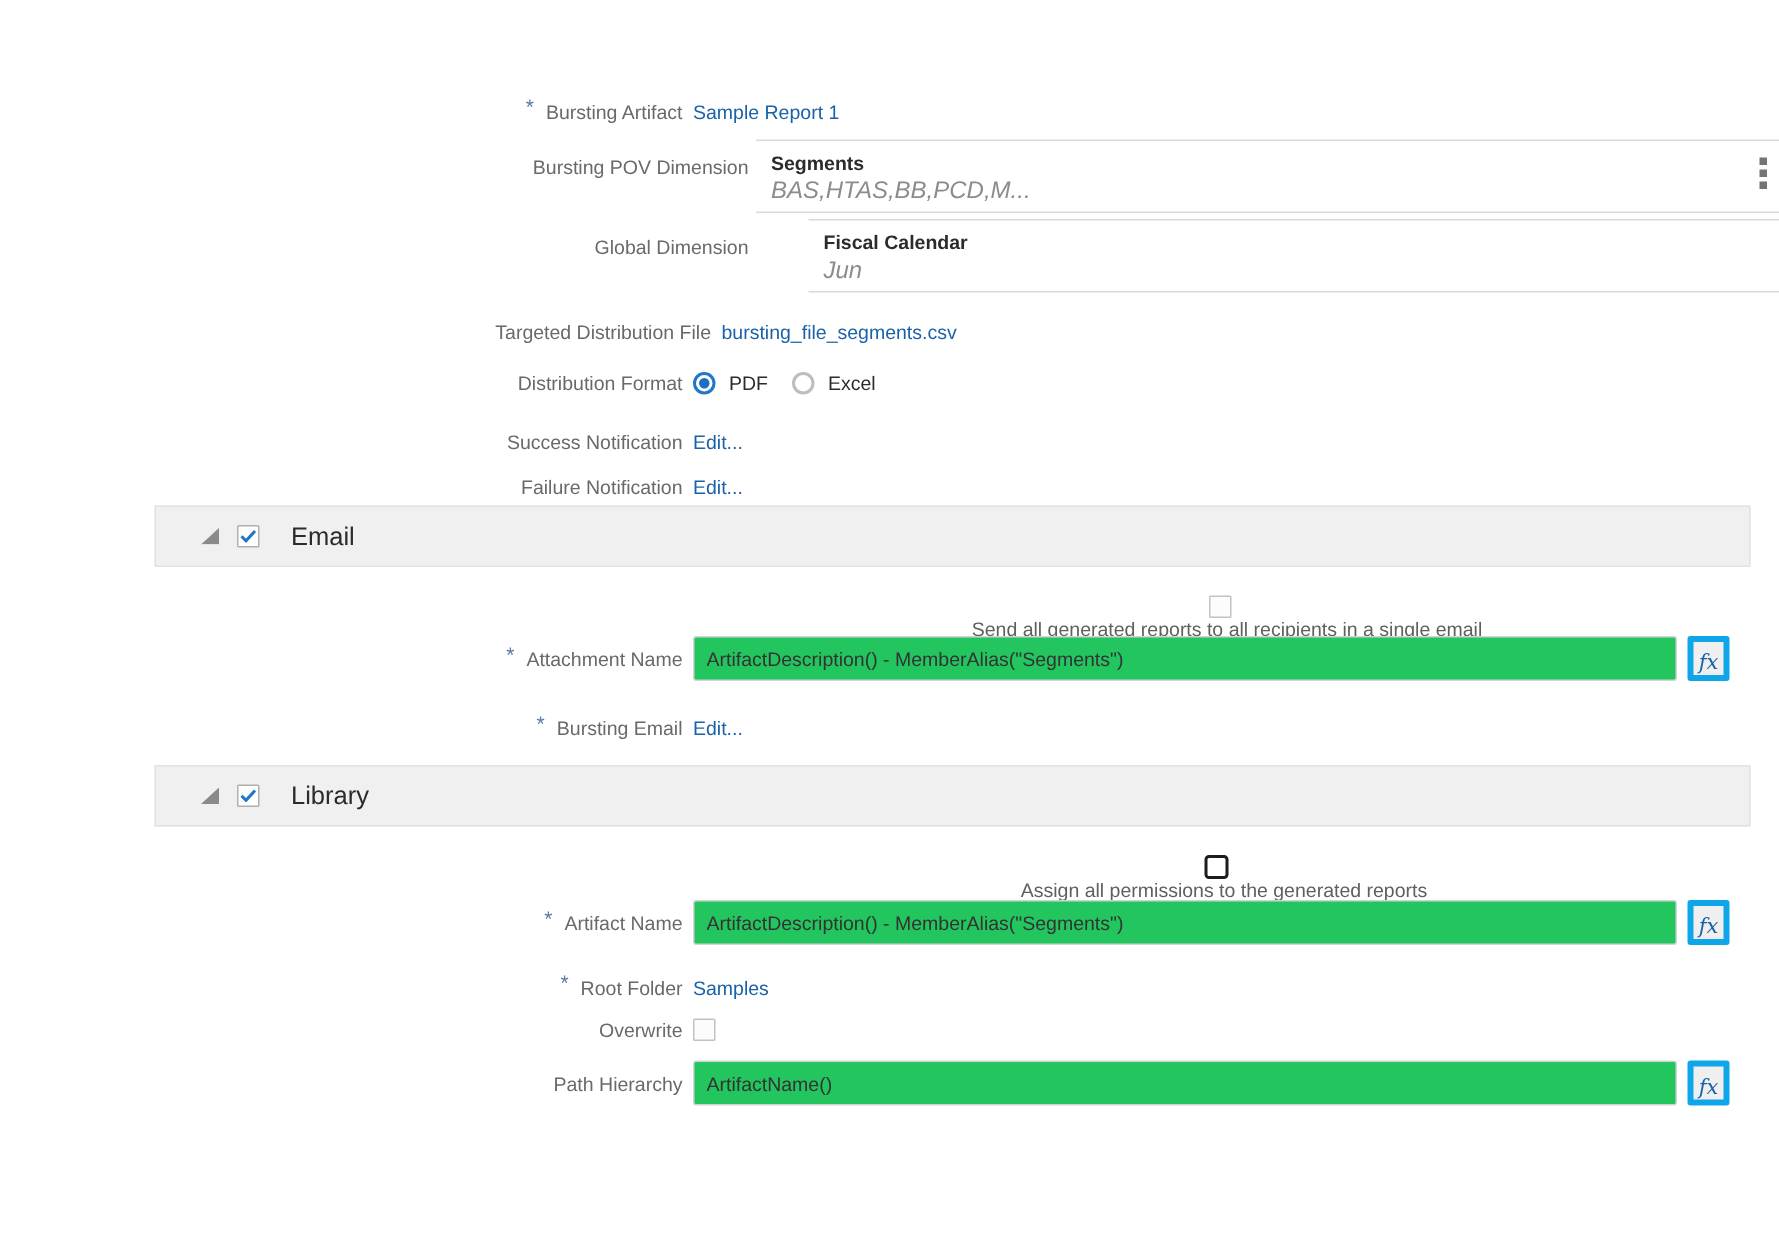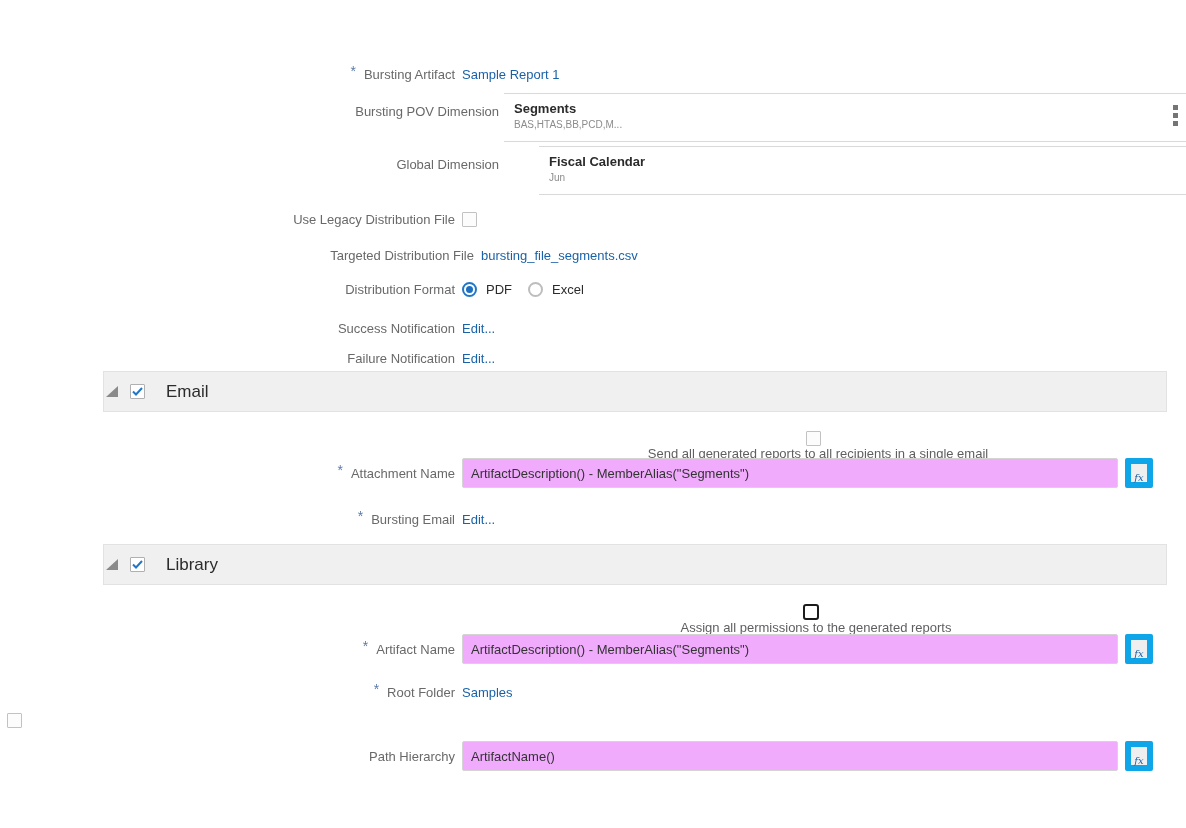--- a/index.html
+++ b/index.html
@@ -19,21 +19,21 @@
 
   
   .dim-row { align-items:flex-start; margin-top:0; }
   .dim-row .lbl { padding-top:11px;margin-left:44px; }
   .dim-box {
     position:relative; margin-left:5px; width:707px; height:49px;
     border-top:1px solid #d9d9d9; border-bottom:1px solid #d9d9d9;
     padding:7px 26px 0 10px;
   }
   .dim-title { font-weight:bold; color:#2b2b2b; font-size:13px; }
-  .dim-sub { color:#8c8c8c; font-size:10px; margin-top:3px; }
+  .dim-sub { color:#8c8c8c; font-size:16px; margin-top:3px;font-style:italic; }
   .kebab { position:absolute; right:8px; top:11px; display:flex; flex-direction:column; gap:3px; cursor:pointer; }
   .kebab i { display:block; width:5px; height:5px; background:#757575; }
 
   
   .cb {
     width:15px; height:15px; background:#fcfcfc; border:1px solid #c2c2c2;
     border-radius:1px; display:inline-flex; align-items:center; justify-content:center; flex-shrink:0;
   }
   .cb.checked { background:#ffffff; border-color:#b0b0b0; }
   .cb.checked svg { display:block; }
@@ -46,39 +46,39 @@
   .radio {
     width:15px; height:15px; border-radius:50%; border:2px solid #bdbdbd; background:#fff;
     display:inline-flex; align-items:center; justify-content:center; flex-shrink:0;
   }
   .radio.selected { border-color:#2077c8; }
   .radio.selected::after { content:""; width:7px; height:7px; border-radius:50%; background:#1d6fc0; }
 
   
   .section-bar {
     margin-left:103px; width:1064px; height:41px; background:#f0f0f0;
-    border:1px solid #e2e2e2; display:flex; align-items:center; padding-left:2px; gap:12px;
+    border:1px solid #e2e2e2; display:flex; align-items:center; padding-left:30px; gap:12px;
   }
   .tri {
     width:12px; height:11px; background:#8a8a8a; cursor:pointer;
     clip-path:polygon(100% 0, 100% 100%, 0 100%);
   }
   .section-title { font-size:17px; color:#2b2b2b; margin-left:9px; }
 
   
   .input-row .lbl { align-self:center; }
   .text-input {
     margin-left:7px; width:656px; height:30px; border:1px solid #d4d4d4; border-radius:2px;
-    background:#f0abfc; padding:0 8px; font-size:13px; color:#333;
+    background:#22c55e; padding:0 8px; font-size:13px; color:#333;
     font-family:"Liberation Sans","DejaVu Sans",sans-serif; outline:none;
   }
   .fx-btn {
-    margin-left:7px; width:28px; height:30px; background:#efefef; border:6px solid #0ea5e9;
+    margin-left:7px; width:28px; height:30px; background:#efefef; border:4px solid #0ea5e9;
     border-radius:2px; color:#1a62a8; font-family:"DejaVu Serif","Liberation Serif",serif;
-    font-style:italic; font-size:10px; cursor:pointer; line-height:28px; text-align:center;
+    font-style:italic; font-size:14px; cursor:pointer; line-height:28px; text-align:center;
   }
 
   .cb-label { margin-left:10px; color:#5f5f5f; }
   .indent-row { padding-left:440px;flex-direction:column; }
 </style>
 </head>
 <body>
 
 <div class="form">
 
@@ -108,28 +108,20 @@
   <div class="row dim-row" style="margin-top:4px;gap:35px;">
     <div class="lbl">
       <span>Global Dimension</span>
     </div>
     <div class="dim-box">
       <div class="dim-title">Fiscal Calendar</div>
       <div class="dim-sub">Jun</div>
     </div>
   </div>
 
-  <div class="row" style="margin-top:14px; height:20px;">
-    <div class="lbl">
-      <span>Use Legacy Distribution File</span>
-    </div>
-    <span class="cb val">
-      
-    </span>
-  </div>
 
   <div class="row" style="margin-top:16px; height:20px;padding-left:19px;">
     <div class="lbl">
       <span>Targeted Distribution File</span>
     </div>
     <a class="val link" href="#">bursting_file_segments.csv</a>
   </div>
 
   <div class="row" style="margin-top:14px; height:20px;">
     <div class="lbl">
@@ -223,20 +215,23 @@
 
   <div class="row" style="margin-top:18px; height:20px;">
     <div class="lbl">
       <span class="req">*</span>
       <span>Root Folder</span>
     </div>
     <a class="val link" href="#">Samples</a>
   </div>
 
   <div class="row" style="margin-top:8px; height:20px;">
+    <div class="lbl">
+      <span>Overwrite</span>
+    </div>
     <span class="cb val">
       
     </span>
   </div>
 
   <div class="row input-row" style="margin-top:11px;">
     <div class="lbl">
       <span>Path Hierarchy</span>
     </div>
     <input class="text-input" type="text" value="ArtifactName()" style="">

